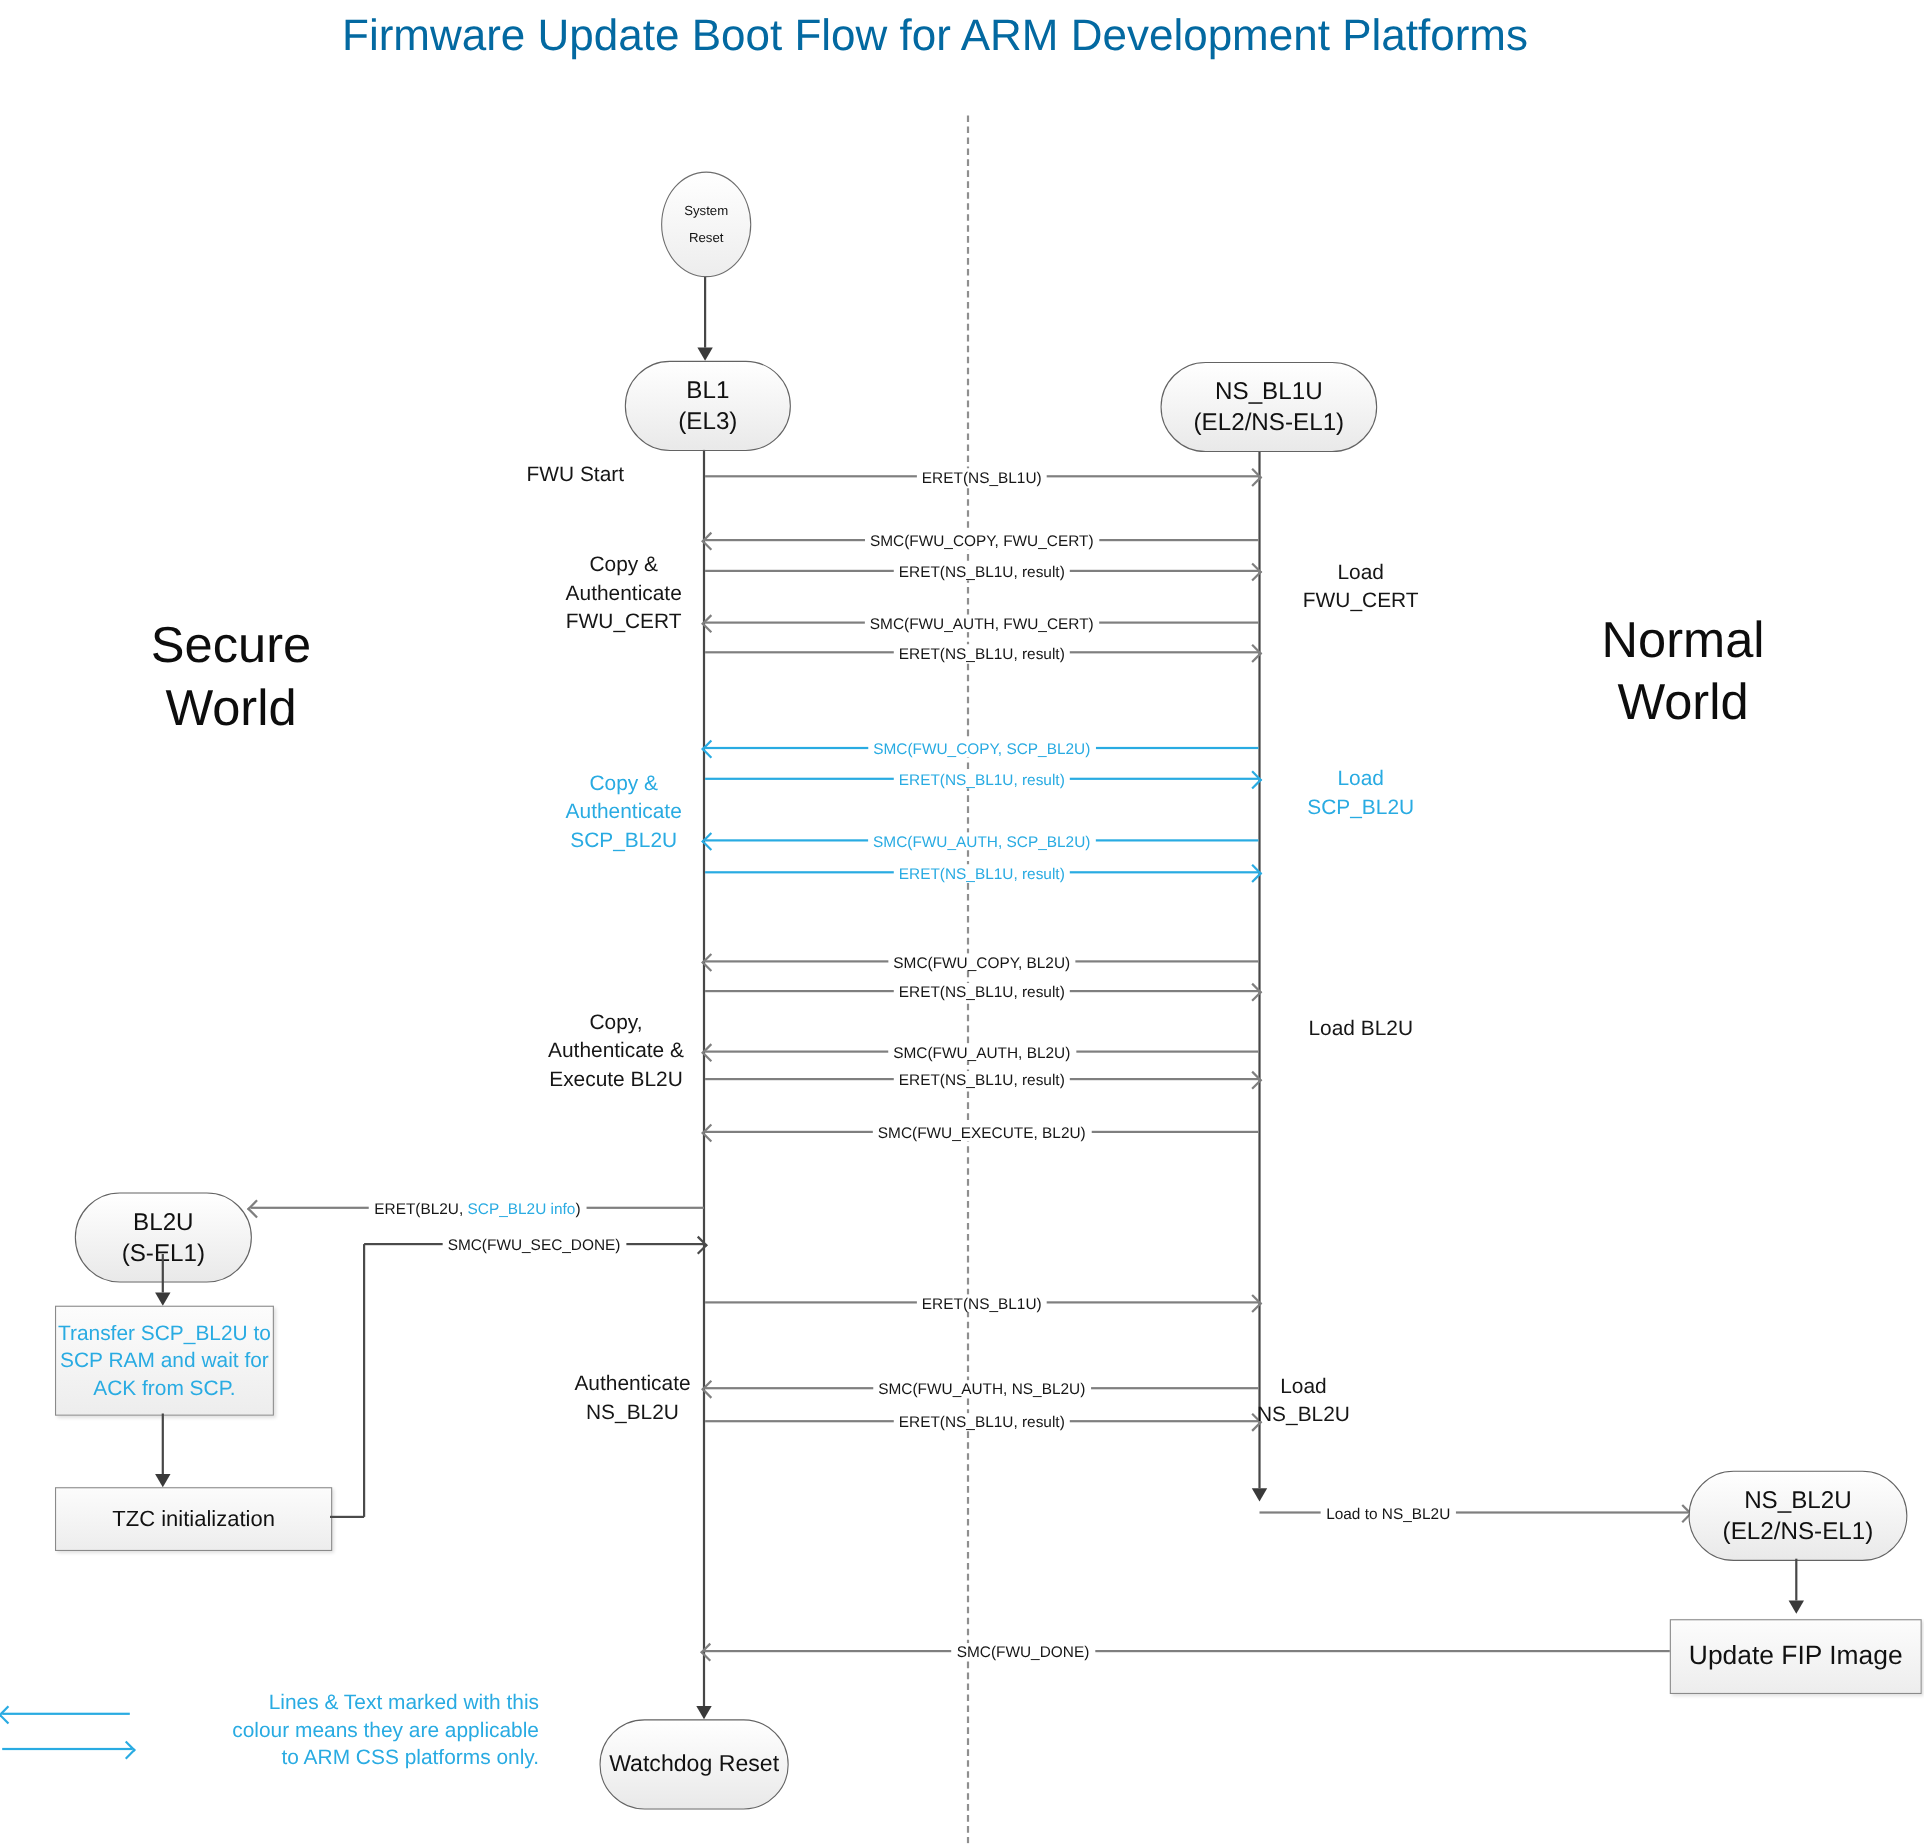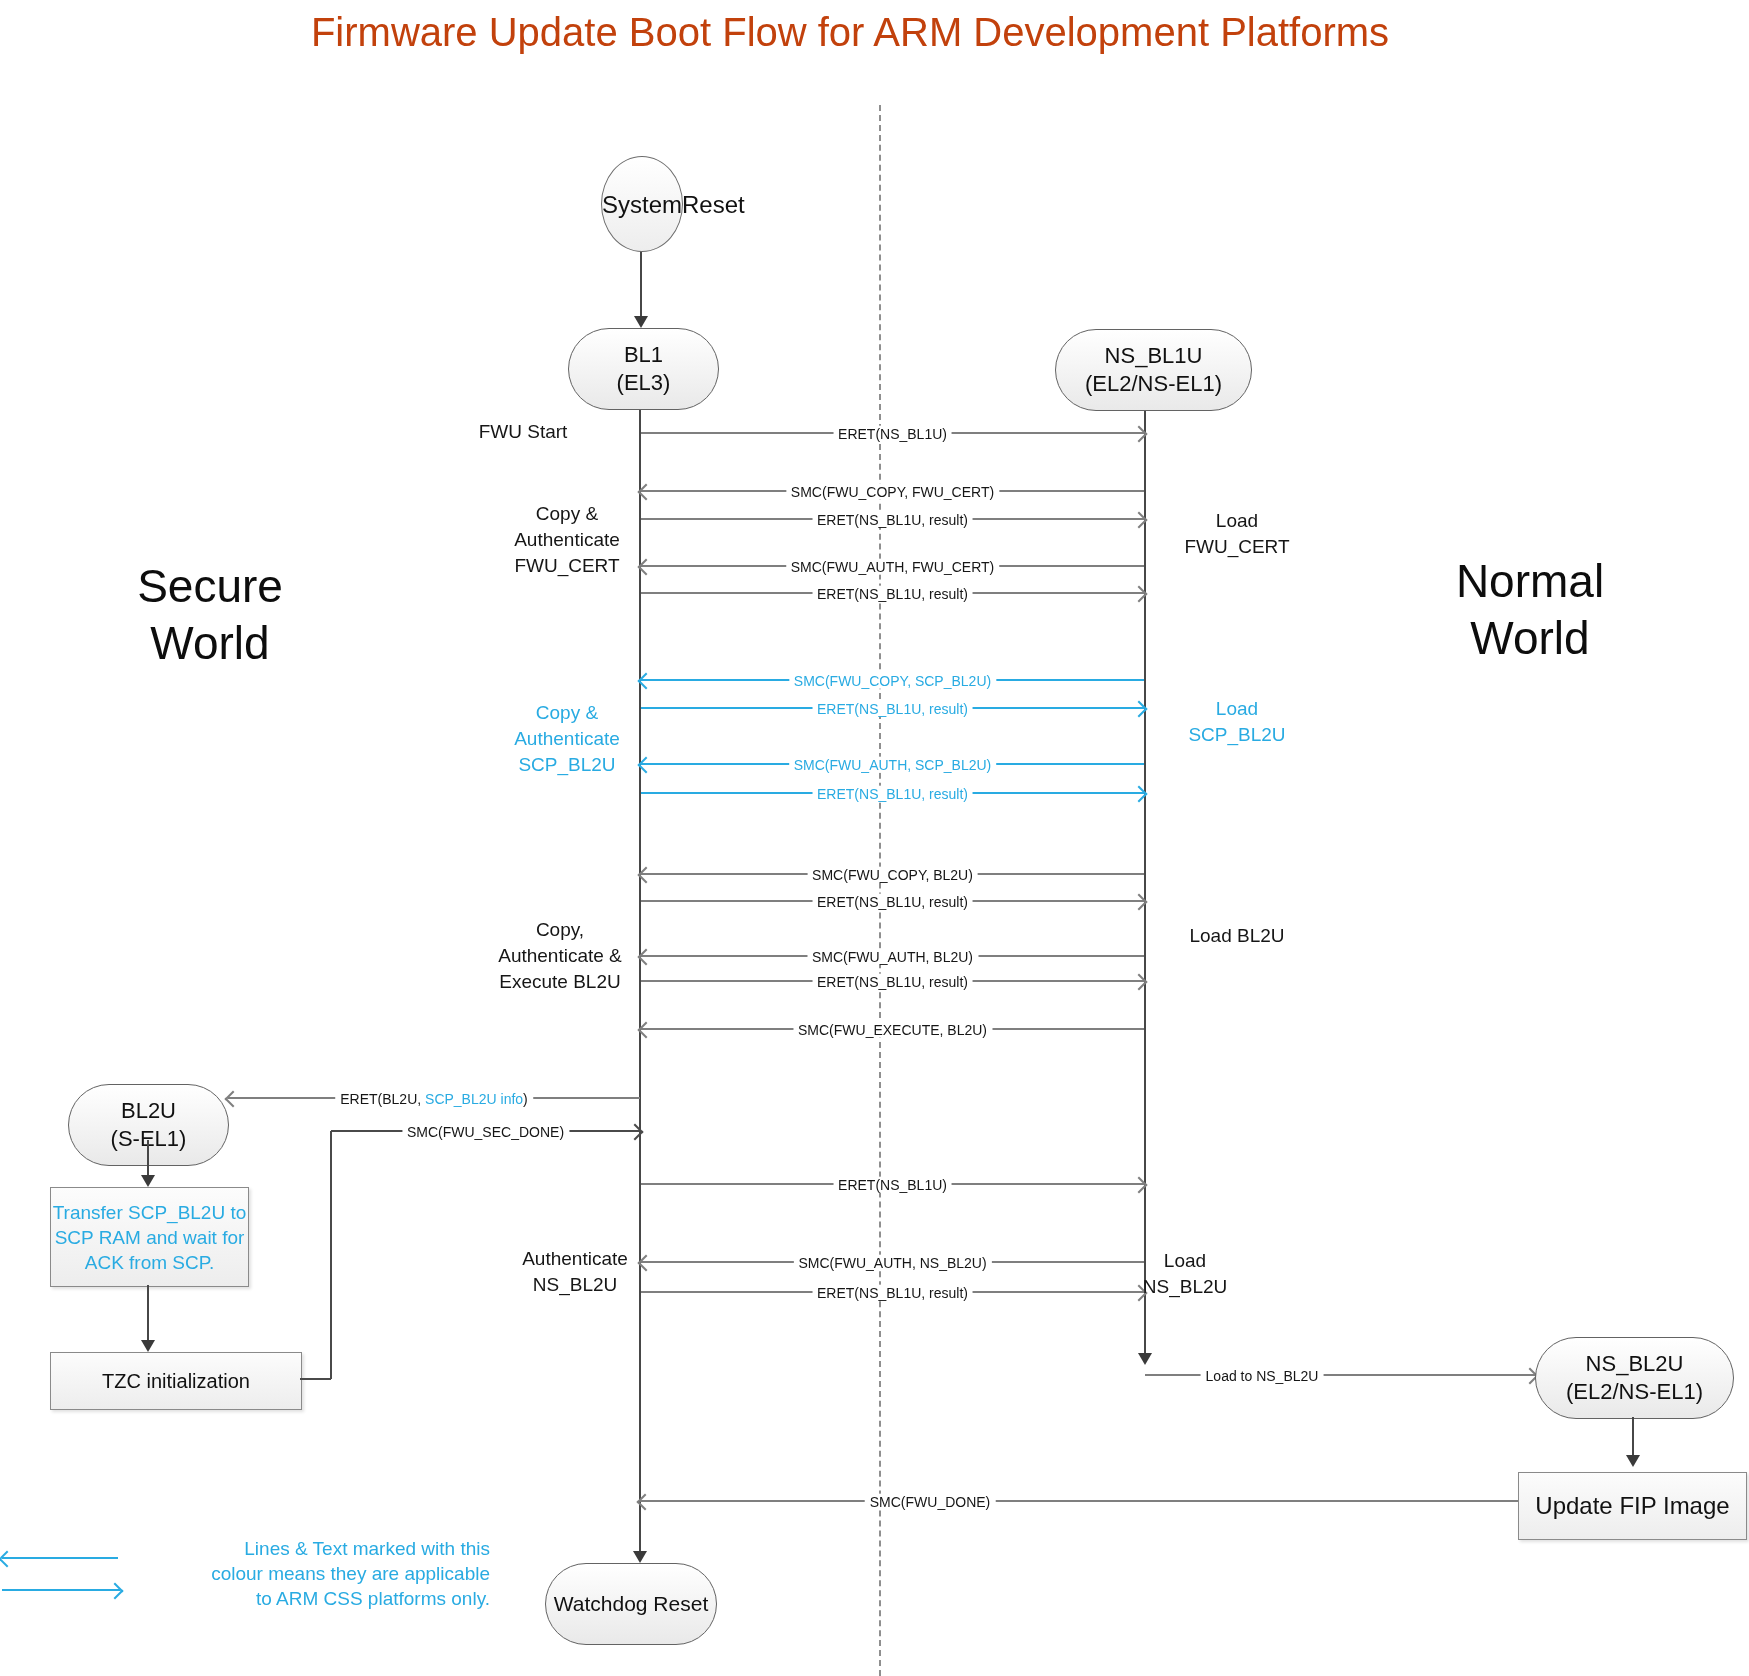--- a/index.html
+++ b/index.html
@@ -1,31 +1,31 @@
 <!DOCTYPE html>
 <html style="--accent: #29ABE2; --line: #7f7f7f;"><head>
 <meta charset="utf-8">
 <style>
   :root{ --accent:#29ABE2; --line:#7f7f7f; --flow:#474747; --ink:#151515; }
   html,body{margin:0;padding:0;background:#fff;}
   .canvas{position:relative;width:1749px;height:1676px;background:#fff;overflow:hidden;
           font-family:"Liberation Sans", sans-serif;color:var(--ink);}
   .title{position:absolute;left:0;top:10px;width:1700px;text-align:center;
-         font-size:40px;color:#c2410c;}
+         font-size:40px;color:#0369a1;}
   .world{position:absolute;text-align:center;font-size:46px;line-height:57px;color:#0d0d0d;}
   .divider{position:absolute;width:0;border-left:2px dashed #8f8f8f;}
   
   .stadium{position:absolute;border:1.5px solid #636363;border-radius:42px;
            background:linear-gradient(180deg,#ffffff 0%,#e9e9e9 100%);
            display:flex;flex-direction:column;align-items:center;justify-content:center;
            font-size:22px;line-height:28px;color:#111;}
   .ellipse{position:absolute;border:1.4px solid #6d6d6d;border-radius:50%;
            background:linear-gradient(180deg,#ffffff 0%,#ededed 100%);
-           display:flex;flex-direction:row;align-items:center;justify-content:flex-start;
-           font-size:24px;line-height:25px;text-align:center;color:#111;}
+           display:flex;flex-direction:column;align-items:center;justify-content:center;
+           font-size:12px;line-height:25px;text-align:center;color:#111;}
   .rect{position:absolute;border:1.3px solid #8a8a8a;
         background:linear-gradient(180deg,#fcfcfc 0%,#ededed 100%);
         box-shadow:2px 2px 3px rgba(0,0,0,.12);
         display:flex;flex-direction:column;align-items:center;justify-content:center;
         text-align:center;color:#111;}
   
   .hline{position:absolute;height:0;border-top:2px solid var(--line);}
   .vline{position:absolute;width:0;border-left:2px solid var(--line);}
   .dark{border-color:#4a4a4a;text-decoration:underline;}
   .flow{border-left-width:2.5px;border-color:var(--flow);}

